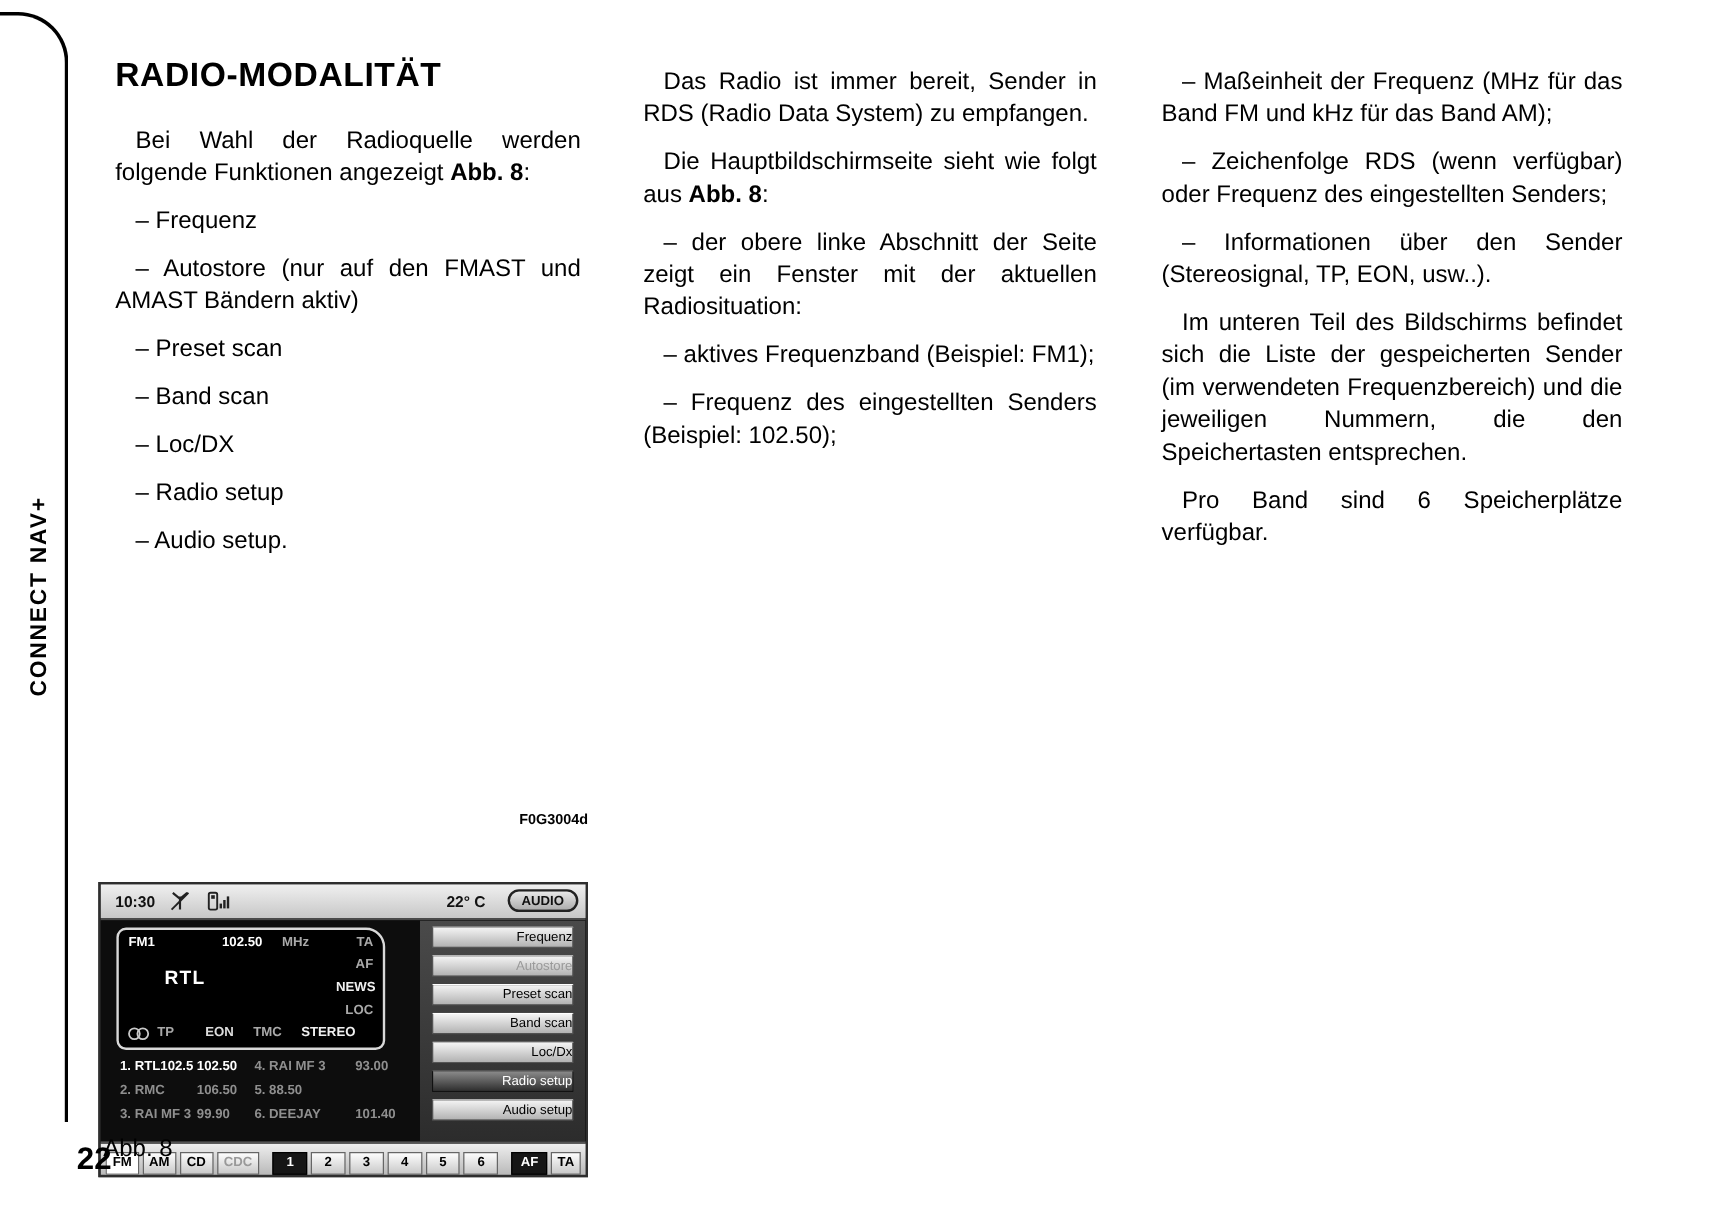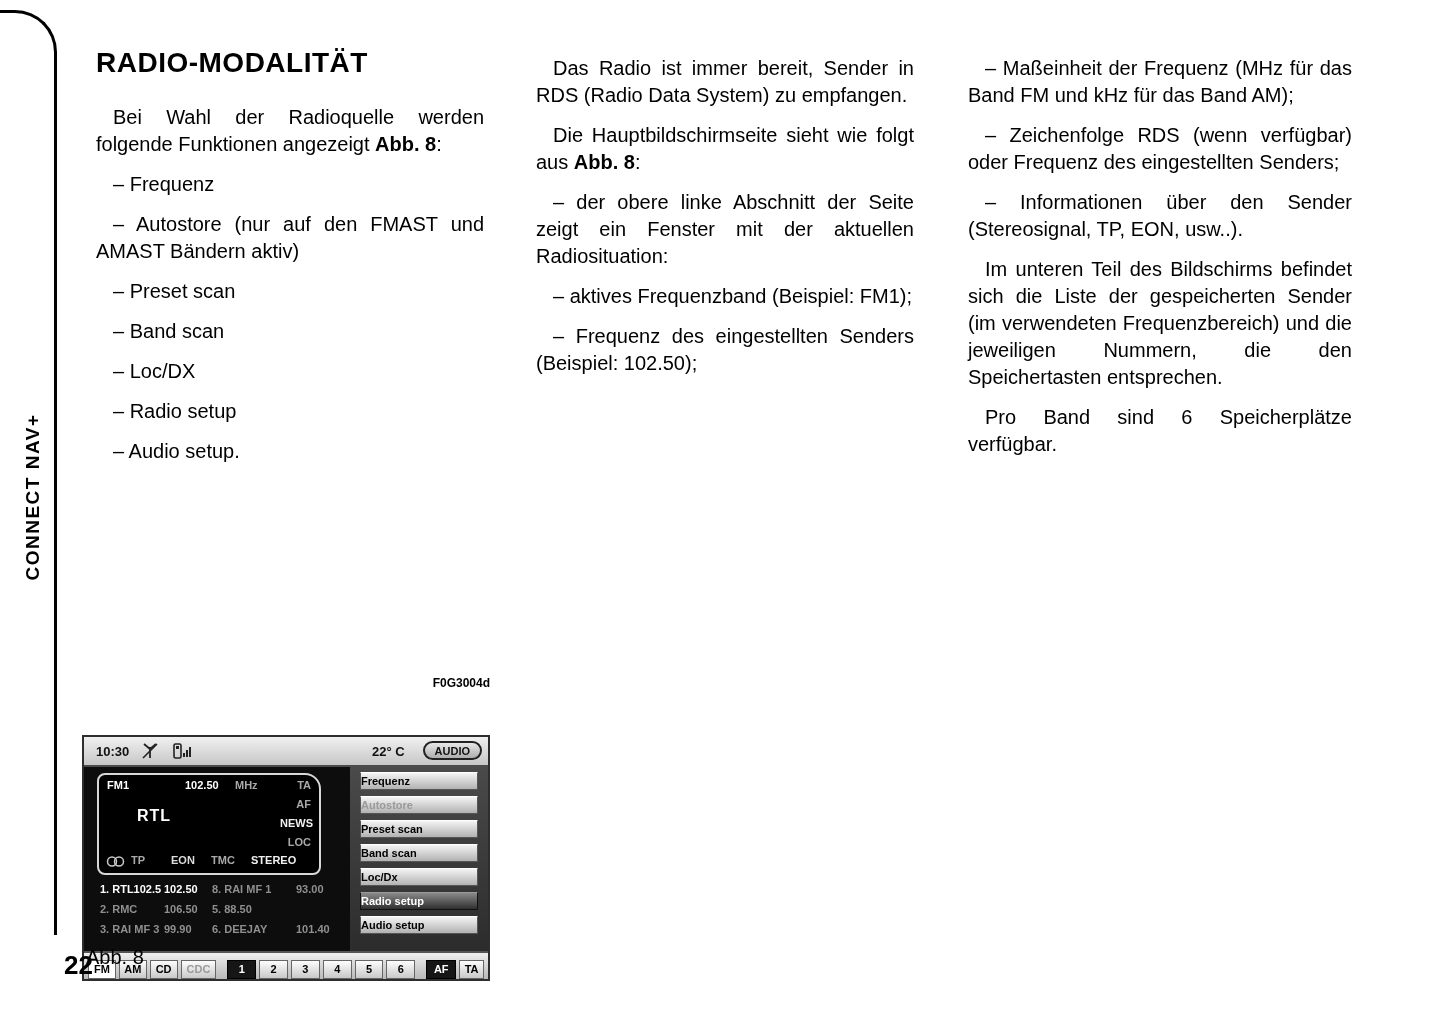--- a/index.html
+++ b/index.html
@@ -53,22 +53,22 @@
     padding:0 10px; border:2px solid #222; border-radius:10px;
     background:linear-gradient(#e8e8e8,#adadad); font-size:11px; font-weight:bold;
   }
   
   .screen { position:relative; height:184px; background:#0d0d0d; overflow:hidden; }
   .menu-strip {
     position:absolute; right:0; top:0; bottom:0; width:138px;
     background:linear-gradient(#4a4a4a,#2c2c2c); padding:5px 10px 0 10px;
   }
   .mbtn {
-    height:18px; line-height:16px; margin-bottom:6px; text-align:left;
-    font-size:11px; font-weight:bold; border:1px solid #555; border-top-color:#fff;
+    height:18px; line-height:16px; margin-bottom:6px; text-align:right;
+    font-size:11px; font-weight:normal; border:1px solid #555; border-top-color:#fff;
     background:linear-gradient(#f4f4f4,#b2b2b2); color:#000; border-radius:1px;
   }
   .mbtn.disabled { color:#9a9a9a; }
   .mbtn.selected { background:linear-gradient(#8a8a8a,#2f2f2f); color:#fff; border:1px solid #111; border-top-color:#999; }
   .info-panel {
     position:absolute; left:13px; top:6px; width:224px; height:102px;
     background:#000; border:2px solid #d8d8d8;
     border-radius:8px 16px 8px 8px; color:#fff;
     font-size:11px; font-weight:bold;
   }
@@ -200,21 +200,21 @@
         </span>
         <span class="ip-tp">TP</span>
         <span class="ip-eon">EON</span>
         <span class="ip-tmc">TMC</span>
         <span class="ip-stflag">STEREO</span>
       </div>
 
       <div class="presets">
         <span class="bright">1. RTL102.5</span>
         <span class="bright">102.50</span>
-        <span class="dim">8. RAI MF 1</span>
+        <span class="dim">4. RAI MF 3</span>
         <span class="dim">93.00</span>
         <span class="dim">2. RMC</span>
         <span class="dim">106.50</span>
         <span class="dim">5. 88.50</span>
         <span class="dim"></span>
         <span class="dim">3. RAI MF 3</span>
         <span class="dim">99.90</span>
         <span class="dim">6. DEEJAY</span>
         <span class="dim">101.40</span>
       </div>

